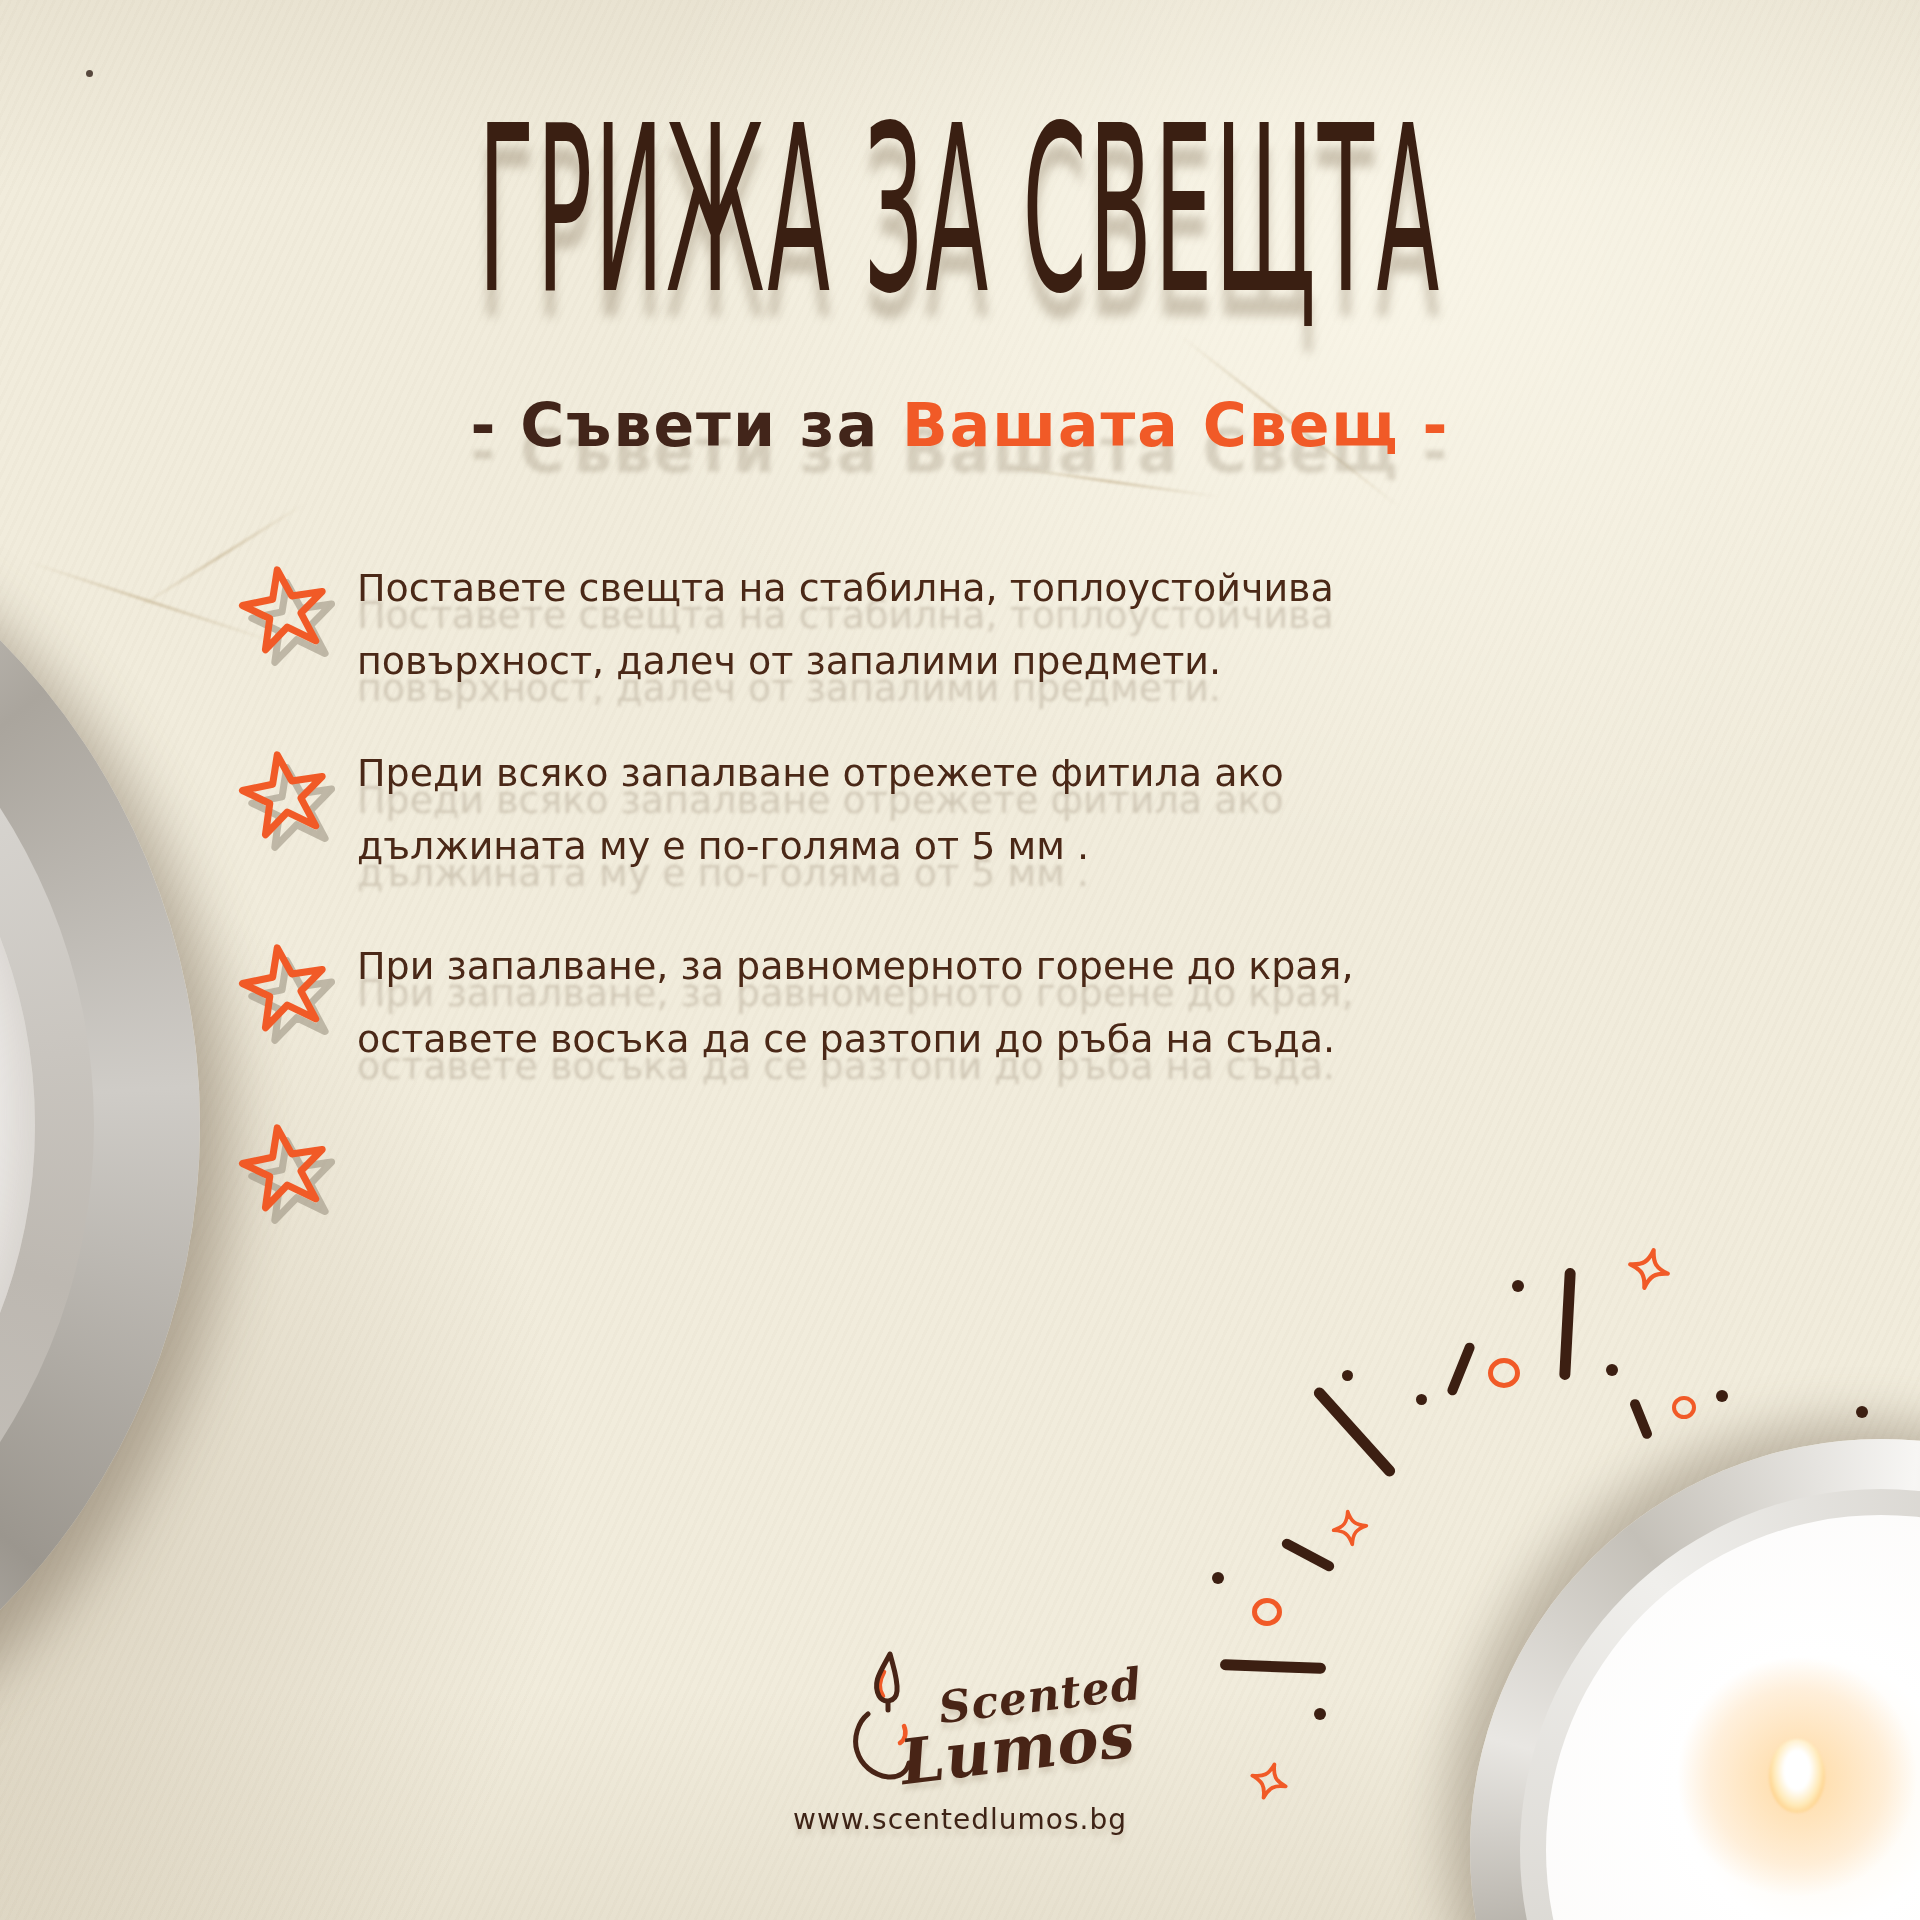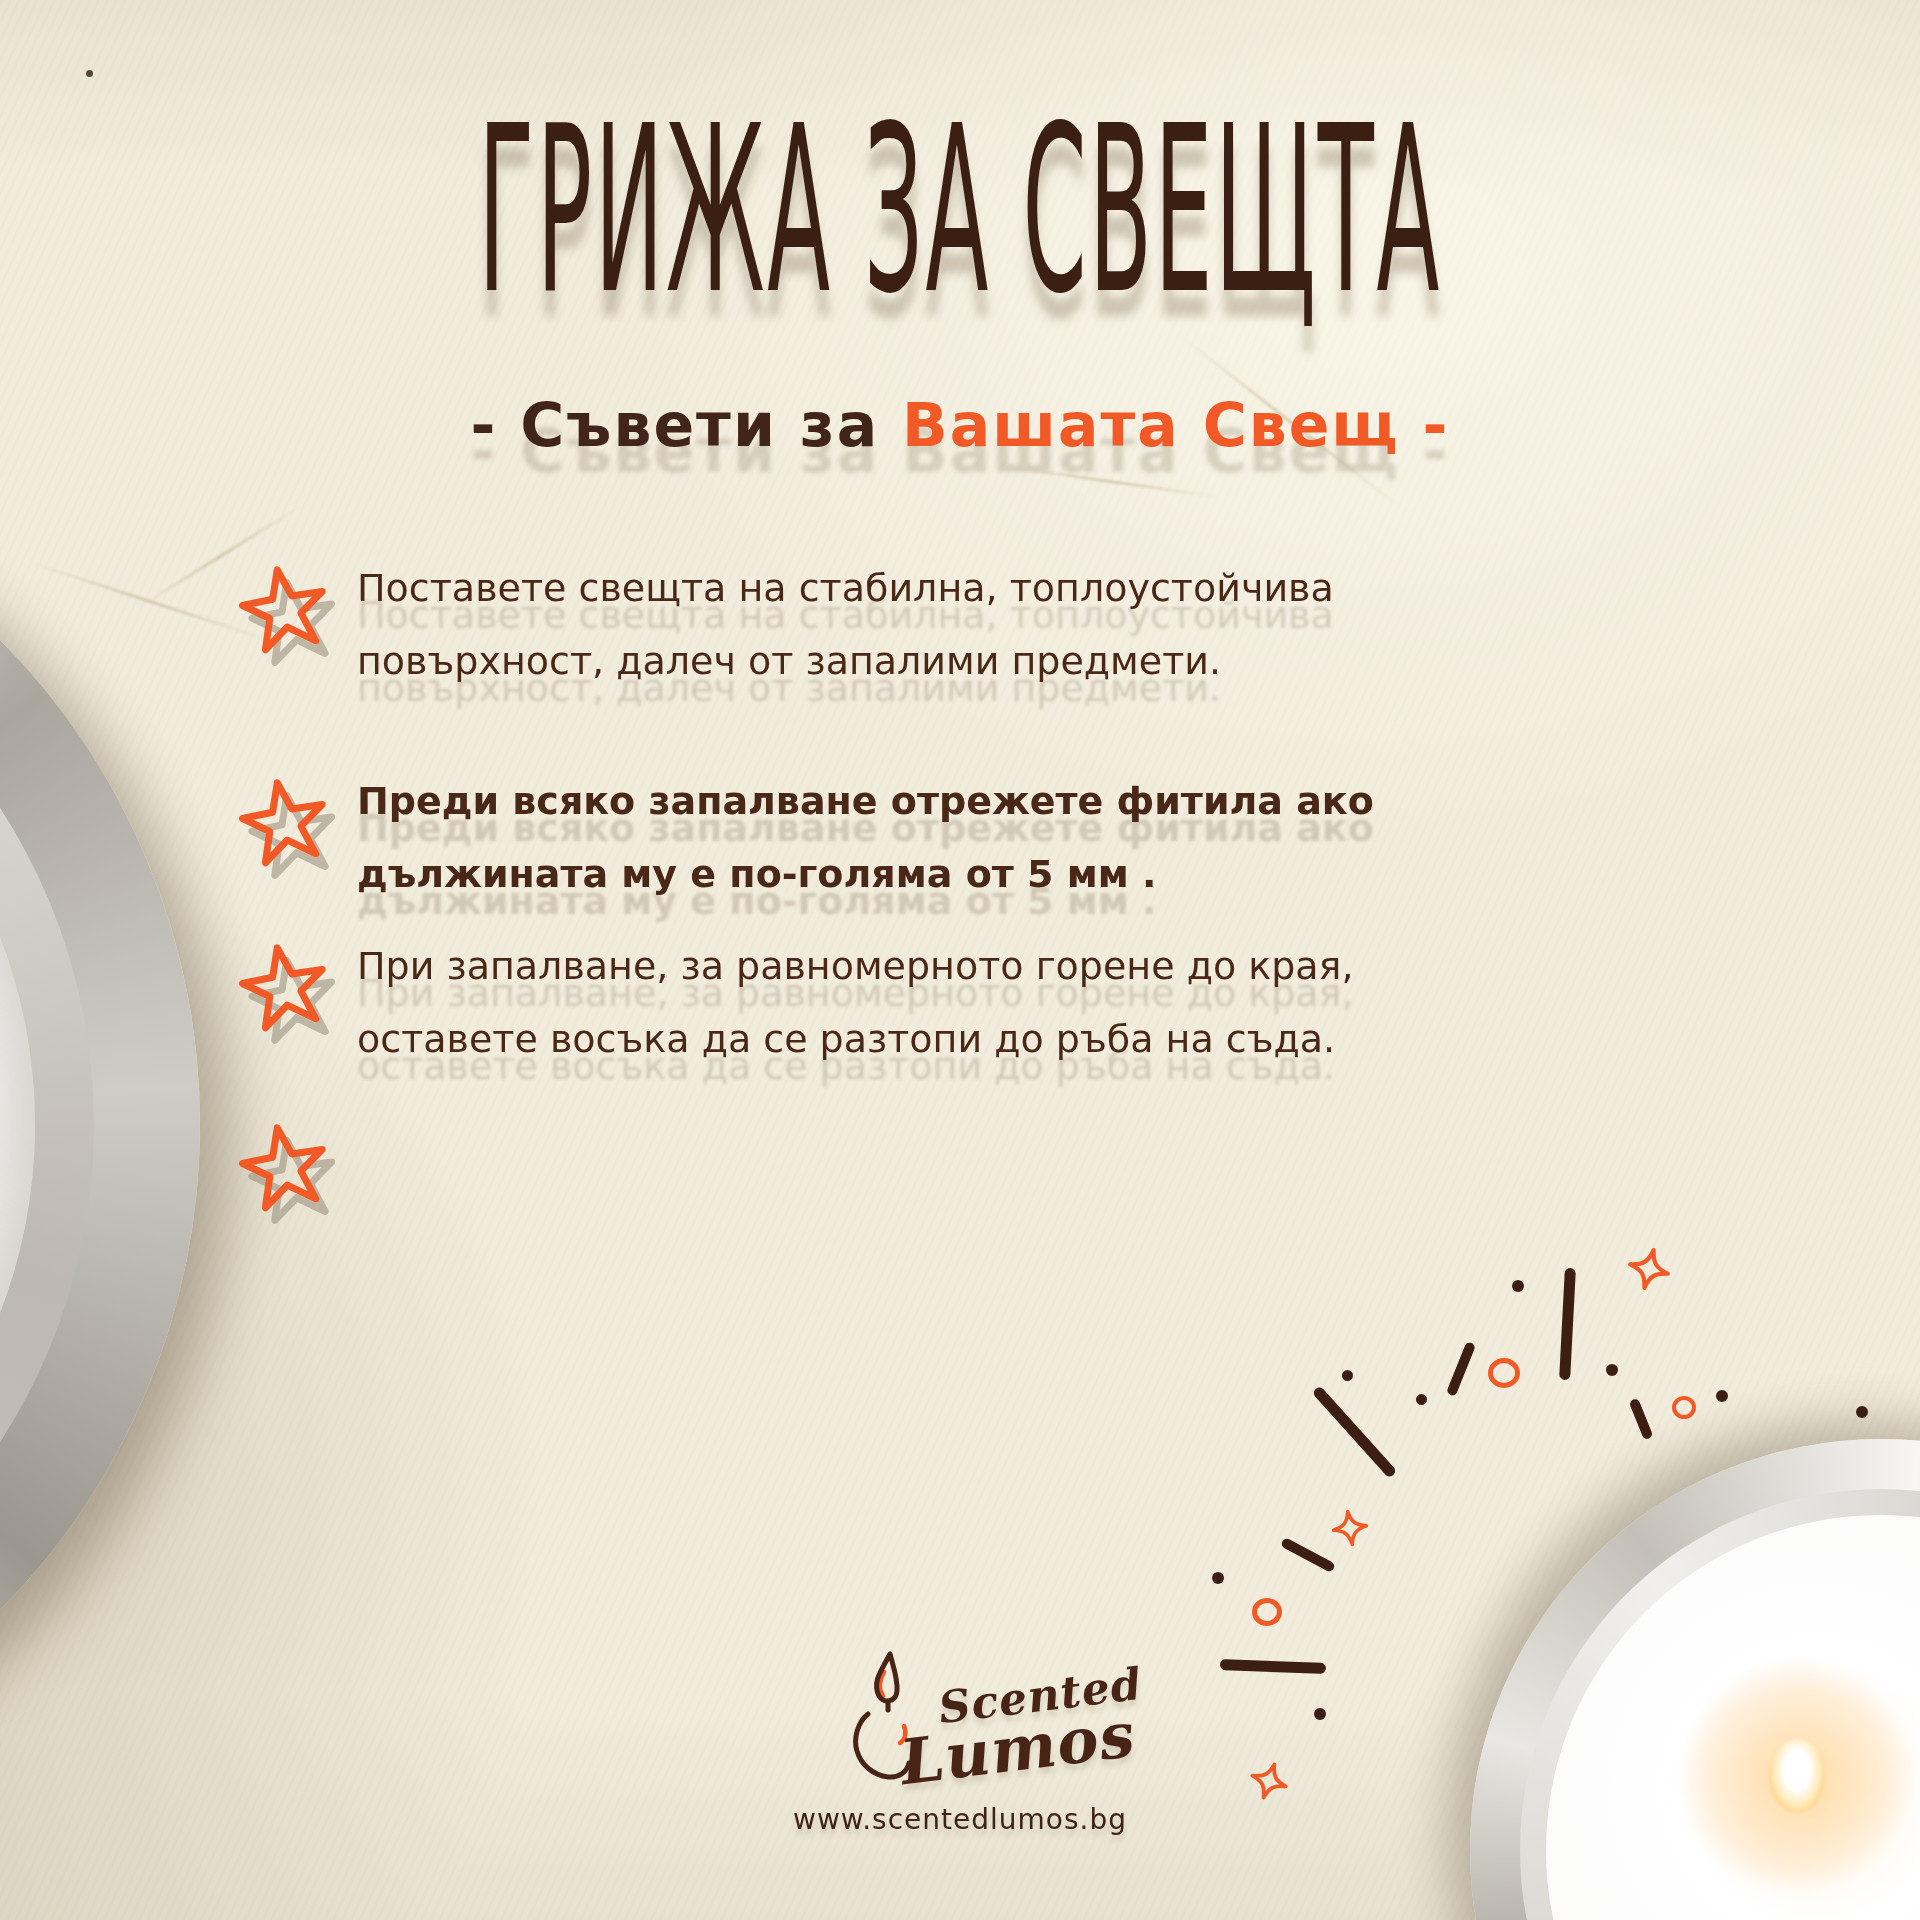--- a/index.html
+++ b/index.html
@@ -106,21 +106,21 @@
 
   <div class="tip" style="top:552px;">
     <svg class="star" viewBox="0 0 104 100">
       <path class="sh" transform="translate(8,16)" d="M52 6 L63 38 L98 39 L70 59 L81 93 L52 72 L23 93 L34 59 L6 39 L41 38 Z"></path>
       <path class="mn" d="M52 6 L63 38 L98 39 L70 59 L81 93 L52 72 L23 93 L34 59 L6 39 L41 38 Z"></path>
     </svg>
     <div class="tip-text">Поставете свещта на стабилна, топлоустойчива
 повърхност, далеч от запалими предмети.</div>
   </div>
 
-  <div class="tip" style="top:765px;font-weight:bold;">
+  <div class="tip" style="top:737px;">
     <svg class="star" viewBox="0 0 104 100">
       <path class="sh" transform="translate(8,16)" d="M52 6 L63 38 L98 39 L70 59 L81 93 L52 72 L23 93 L34 59 L6 39 L41 38 Z"></path>
       <path class="mn" d="M52 6 L63 38 L98 39 L70 59 L81 93 L52 72 L23 93 L34 59 L6 39 L41 38 Z"></path>
     </svg>
     <div class="tip-text">Преди всяко запалване отрежете фитила ако
 дължината му е по-голяма от 5 мм .</div>
   </div>
 
   <div class="tip" style="top:930px;">
     <svg class="star" viewBox="0 0 104 100">

